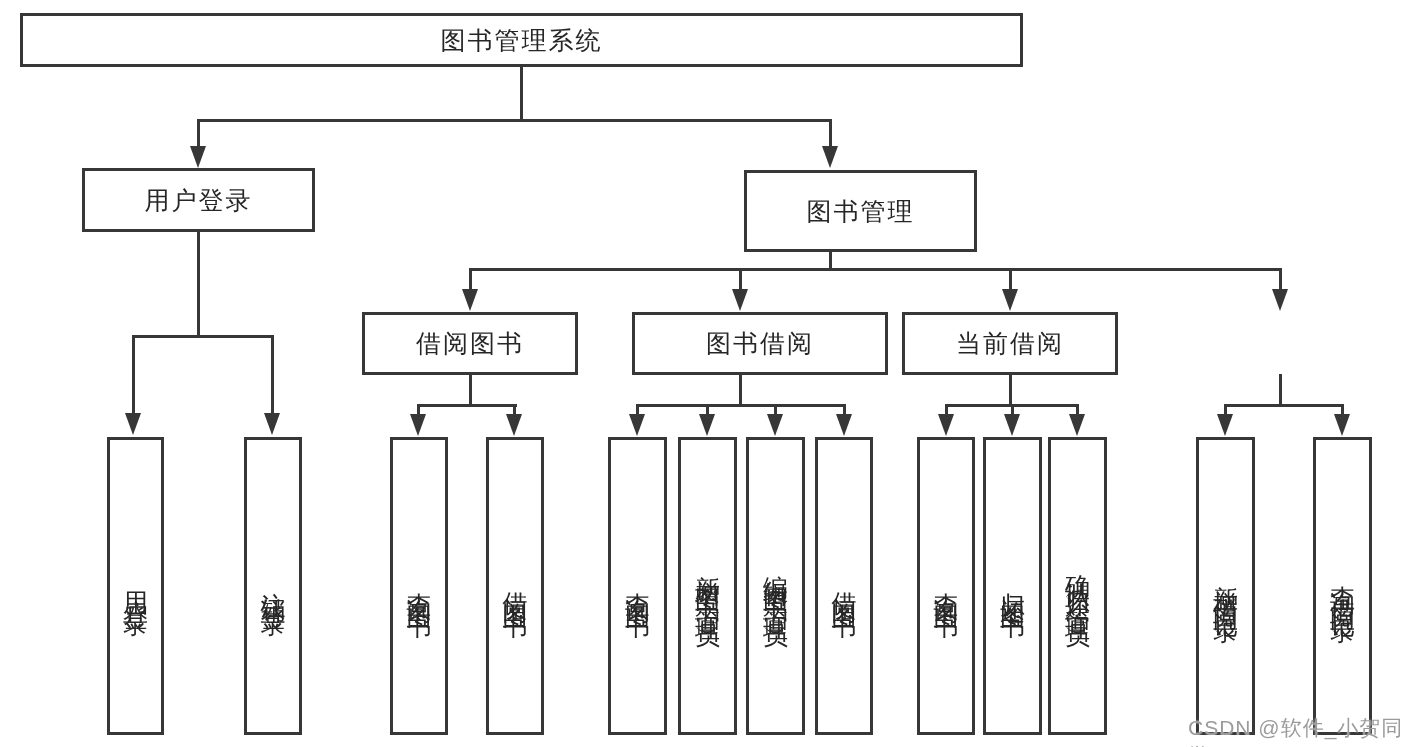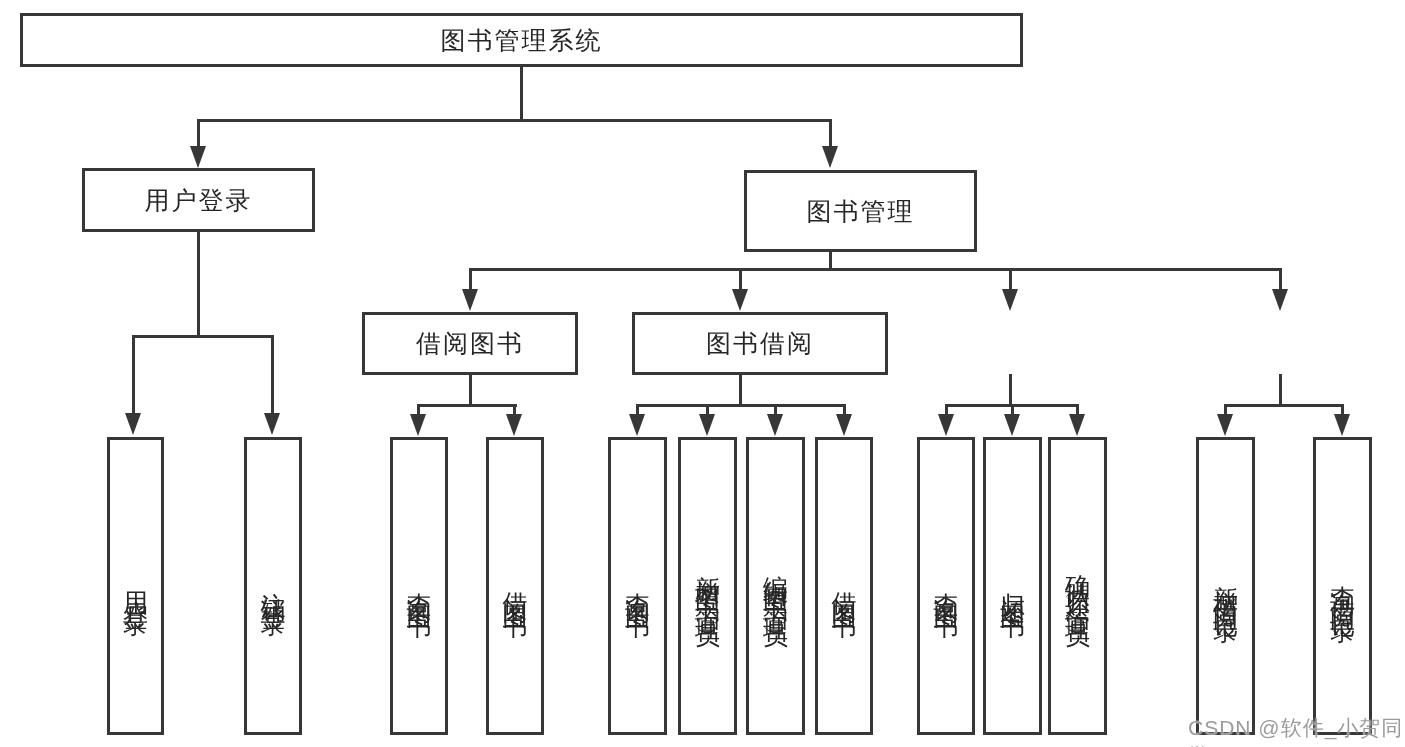--- a/index.html
+++ b/index.html
@@ -139,20 +139,23 @@
   <div class="hbox" style="left:744px;top:170px;width:233px;height:82px">
     <span>图书管理</span>
   </div>
 
   <div class="hbox" style="left:362px;top:312px;width:216px;height:63px">
     <span>借阅图书</span>
   </div>
   <div class="hbox" style="left:632px;top:312px;width:256px;height:63px">
     <span>图书借阅</span>
   </div>
+  <div class="hbox" style="left:902px;top:312px;width:216px;height:63px">
+    <span>当前借阅</span>
+  </div>
 
   <div class="vbox" style="left:107px;top:437px;width:57px;height:298px">
     <span class="vtext">用户登录</span>
   </div>
   <div class="vbox" style="left:244px;top:437px;width:58px;height:298px">
     <span class="vtext">注销登录</span>
   </div>
 
   <div class="vbox" style="left:390px;top:437px;width:58px;height:298px">
     <span class="vtext">查询图书</span>

